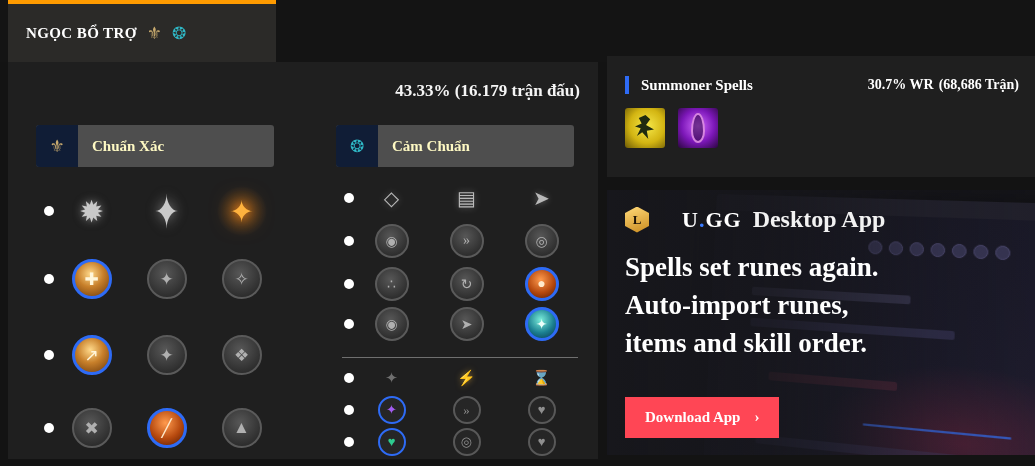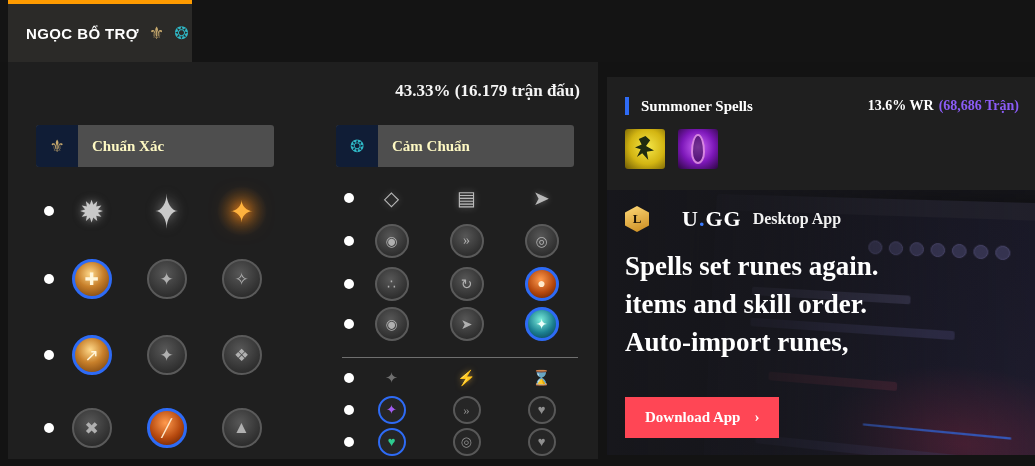--- a/index.html
+++ b/index.html
@@ -1,30 +1,30 @@
 <!DOCTYPE html>
 <html><head>
 <meta charset="utf-8">
 <style>
   html,body{margin:0;padding:0;background:#131313;font-family:"Liberation Sans","DejaVu Sans",sans-serif;}
   .stage{position:relative;width:1035px;height:466px;background:#131313;overflow:hidden;}
 
   
   .tabbar{position:absolute;left:0;top:0;width:1035px;height:62px;background:#141414;}
-  .tab{position:absolute;left:8px;top:0;width:184px;height:62px;background:#2b2a28;
-       border-top:4px solid #ff9b00;box-sizing:border-box;display:flex;align-items:center;padding-left:18px;gap:10px;cursor:pointer;}
+  .tab{position:absolute;left:8px;top:0;width:268px;height:62px;background:#2b2a28;
+       border-top:4px solid #ff9b00;box-sizing:border-box;display:flex;align-items:center;padding-left:18px;gap:10px;cursor:pointer;font-family:Liberation Serif, serif;}
   .tab-label{color:#ffffff;font-size:15px;font-weight:700;letter-spacing:.4px;}
   .tree-mini{font-size:17px;line-height:1;}
   .tree-mini.precision{color:#c8aa6e;}
   .tree-mini.inspiration{color:#2fb8c6;}
 
   
   .panel{position:absolute;background:#1f1f1f;font-family:Liberation Serif, serif;}
   .runes-panel{left:8px;top:62px;width:590px;height:397px;}
-  .spells-panel{left:607px;top:77px;width:428px;height:121px;}
+  .spells-panel{left:607px;top:56px;width:428px;height:121px;}
   .promo-panel{left:607px;top:190px;width:428px;height:265px;background:#17171c;overflow:hidden;}
 
   
   .winrate{position:absolute;top:19px;right:18px;color:#f5f5f5;font-size:17px;font-weight:700;}
   .tree-col{position:absolute;top:0;width:250px;}
   .tree-col.primary{left:28px;}
   .tree-col.secondary{left:328px;}
   .tree-header{margin-top:63px;width:238px;height:42px;background:#4e4e4e;border-radius:3px;
                display:flex;align-items:center;overflow:hidden;}
   .tree-header .tile{width:42px;height:42px;background:#101d36;display:flex;align-items:center;justify-content:center;font-size:19px;}
@@ -63,21 +63,21 @@
   .g-green{color:#2ecc8f;}
   .g-gold{color:#f0b23e;text-shadow:0 0 6px rgba(240,178,62,.6);}
   .g-light{color:#d9d9d9;}
   .g-dim{color:#565656;}
 
   
   .sp-head{display:flex;align-items:center;margin:20px 16px 0 18px;}
   .sp-bar{width:4px;height:18px;background:#2e6bf5;margin-right:12px;}
   .sp-title{color:#ffffff;font-size:15px;font-weight:700;flex:1;}
   .sp-stats{font-size:14px;font-weight:700;color:#ffffff;white-space:nowrap;}
-  .sp-stats .games{color:#8b5cf6;margin-left:5px;font-weight:700;margin-top:40px;}
+  .sp-stats .games{color:#ffffff;margin-left:5px;font-weight:700;margin-top:40px;}
   .sp-icons{display:flex;gap:13px;margin:14px 0 0 18px;}
   .spell{width:40px;height:40px;border-radius:3px;position:relative;overflow:hidden;}
   .spell.ghost{background:radial-gradient(circle at 55% 45%,#f6e84a 0%,#d3b512 55%,#6d5a05 100%);}
   .spell.ghost::after{content:"";position:absolute;left:10px;top:7px;width:19px;height:24px;background:#1f2b10;
         clip-path:polygon(55% 0,80% 18%,58% 42%,100% 60%,62% 66%,70% 100%,38% 72%,10% 88%,30% 55%,0 48%,35% 35%,20% 12%);}
   .spell.teleport{background:radial-gradient(circle at 50% 45%,#d26bff 0%,#7c17b8 55%,#2b0640 100%);}
   .spell.teleport::after{content:"";position:absolute;left:13px;top:5px;width:14px;height:30px;border:2px solid rgba(255,170,255,.75);
         border-radius:50% 50% 50% 50%/60% 60% 40% 40%;box-sizing:border-box;background:rgba(40,5,60,.55);}
 
   
@@ -94,21 +94,21 @@
   .mock-avrow i{width:11px;height:11px;border-radius:50%;background:#3c3a5c;border:1px solid #56527e;}
   .mock-line{position:absolute;height:2px;border-radius:1px;}
   .promo-fade{position:absolute;inset:0;background:linear-gradient(90deg,rgba(23,23,28,.96) 0%,rgba(23,23,28,.78) 38%,rgba(23,23,28,.25) 75%,rgba(23,23,28,.15) 100%);}
   .promo-content{position:absolute;inset:0;padding:16px 0 0 18px;}
   .brand-row{display:flex;align-items:center;gap:9px;}
   .brand-logo{width:24px;height:26px;background:linear-gradient(160deg,#ffd978 0%,#c98a1e 100%);
        clip-path:polygon(50% 0,100% 25%,100% 75%,50% 100%,0 75%,0 25%);display:flex;align-items:center;justify-content:center;
        color:#1c1206;font-weight:700;font-size:13px;}
   .brand-text{color:#ffffff;font-size:22px;font-weight:700;letter-spacing:1px;margin-left:24px;}
   .brand-text .dot{color:#3b7cff;}
-  .brand-suffix{color:#f2f2f2;font-size:16px;font-weight:700;margin-left:2px;}
+  .brand-suffix{color:#f2f2f2;font-size:24px;font-weight:700;margin-left:2px;}
   .headline{margin-top:16px;color:#ffffff;font-size:27px;font-weight:700;line-height:1.4;}
   .dl-btn{position:absolute;left:18px;bottom:17px;background:#ff4655;border:none;border-radius:0;
        color:#ffffff;font-family:inherit;font-size:15px;font-weight:700;padding:12px 20px;display:flex;align-items:center;gap:14px;cursor:pointer;}
   .dl-btn .arrow{font-size:15px;font-weight:700;}
 </style>
 </head>
 <body>
 
 <div class="stage">
 
@@ -345,21 +345,21 @@
           </div>
         </div>
     </div>
   </div>
 
   <div class="panel spells-panel">
     <div class="sp-head">
       <span class="sp-bar"></span>
       <span class="sp-title">Summoner Spells</span>
       <span class="sp-stats">
-        <span>13.6% WR</span><span class="games">(68,686 Trận)</span>
+        <span>30.7% WR</span><span class="games">(68,686 Trận)</span>
       </span>
     </div>
     <div class="sp-icons">
       <div class="spell ghost"></div>
       <div class="spell teleport"></div>
     </div>
   </div>
 
   <div class="panel promo-panel">
     <div class="mock">
@@ -388,22 +388,22 @@
       <div class="promo-fade"></div>
     </div>
     <div class="promo-content">
       <div class="brand-row">
         <span class="brand-logo">L</span>
         <span class="brand-text"><span>U</span><span class="dot">.</span><span>GG</span></span>
         <span class="brand-suffix">Desktop App</span>
       </div>
       <div class="headline">
         <div>Spells set runes again.</div>
+        <div>Auto-import runes,</div>
         <div>items and skill order.</div>
-        <div>Auto-import runes,</div>
       </div>
       <button class="dl-btn">
         <span>Download App</span>
         <span class="arrow">›</span>
       </button>
     </div>
   </div>
 
 </div>
 

